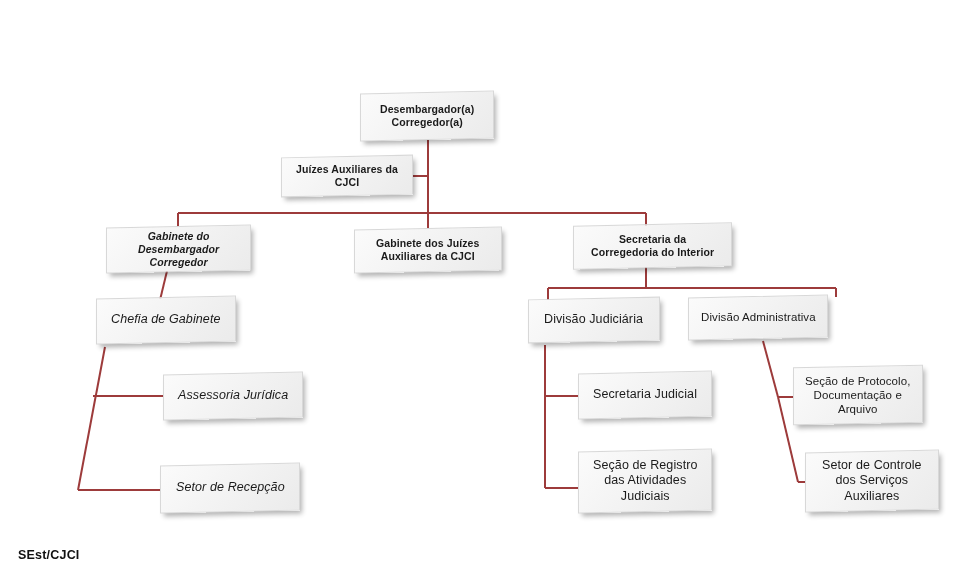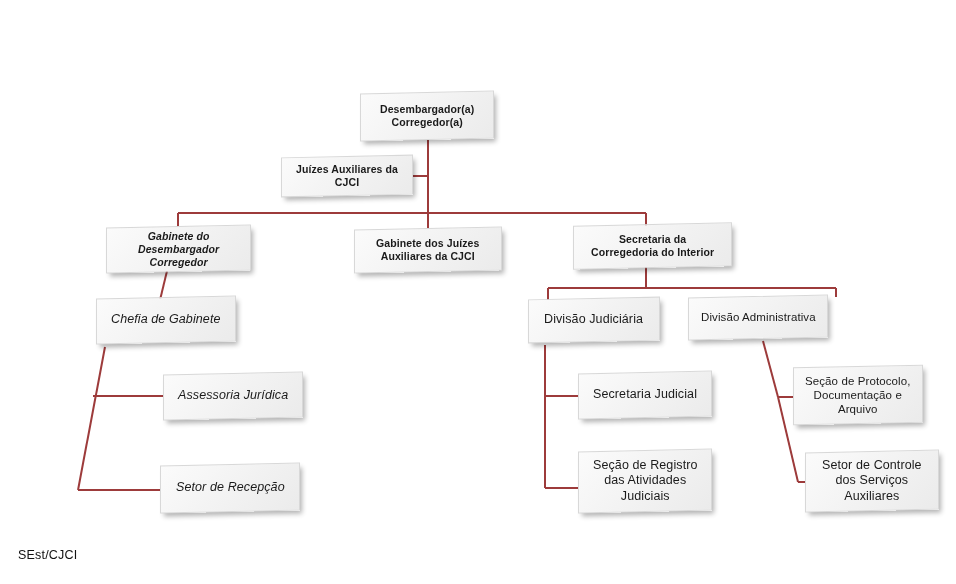--- a/index.html
+++ b/index.html
@@ -56,21 +56,21 @@
   .fs10 { font-size: 10.5px; }
   .fs11 { font-size: 11.5px; }
   .fs12 { font-size: 12.5px; }
 
   
   #footer {
     position: absolute;
     left: 18px;
     top: 548px;
     font-size: 12.5px;
-    font-weight: normal;
+    font-weight: bold;
     color: #111111;
     letter-spacing: 0.2px;
   }
 </style>
 </head>
 <body>
 
 <div id="chart">
 
   <svg id="wires" viewBox="0 0 956 584" width="956" height="584">

